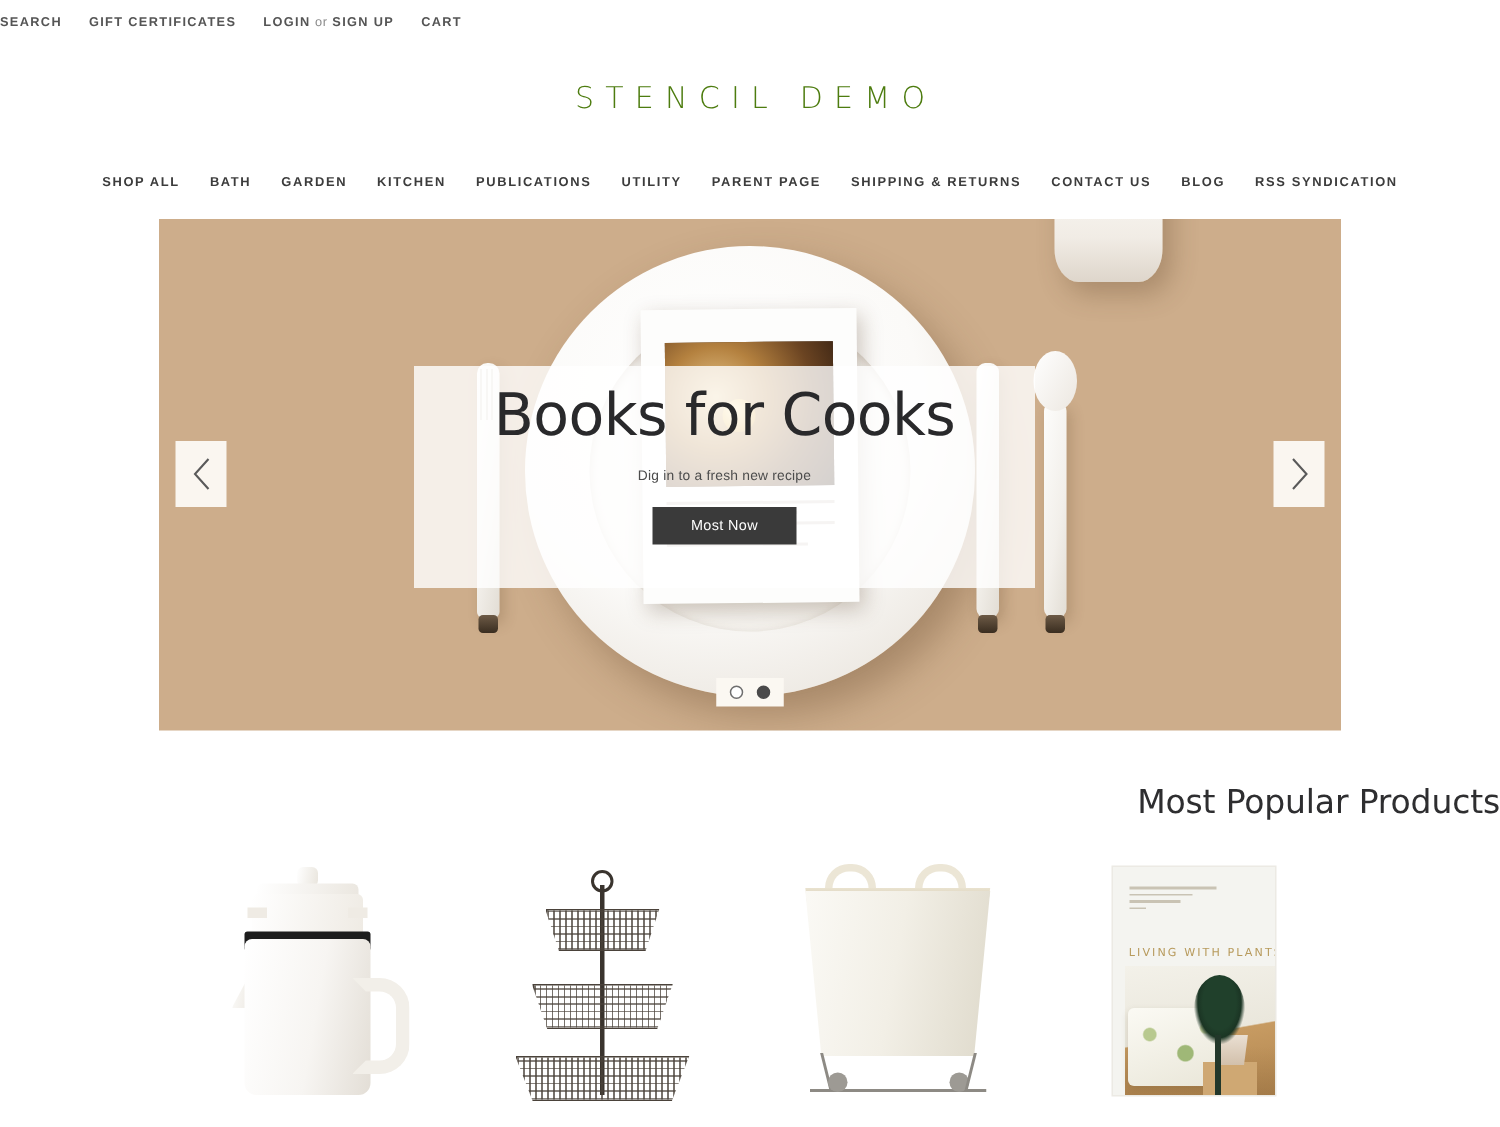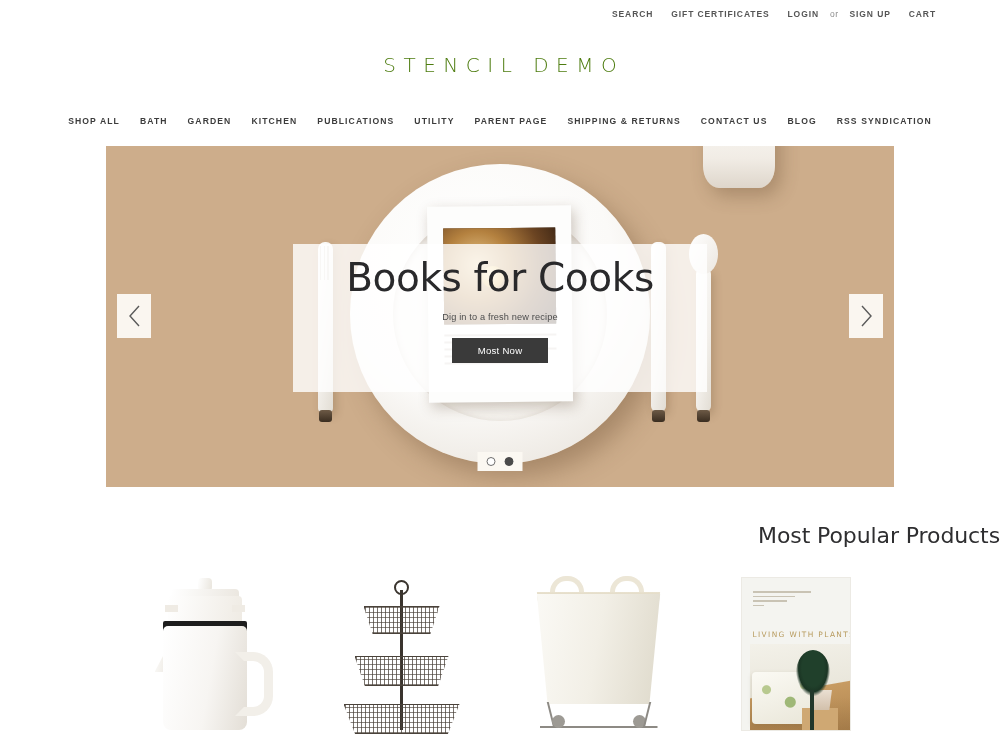--- a/index.html
+++ b/index.html
@@ -15,23 +15,23 @@
     overflow: hidden;
     font-family: "Liberation Sans", sans-serif;
     color: #333333;
     -webkit-font-smoothing: antialiased;
   }
 
   
   .topbar {
     height: 28px;
     display: flex;
-    justify-content: flex-end;
-    align-items: center;
-    padding: 0 64px 0 0;
+    justify-content: flex-start;
+    align-items: center;
+    padding: 0 116px 0 0;
     gap: 0;
   }
   .topbar-links {
     display: flex;
     align-items: center;
     gap: 18px;
   }
   .topbar-link {
     font-size: 8.5px;
     letter-spacing: 0.9px;
@@ -41,21 +41,21 @@
     font-weight: 600;
     white-space: nowrap;
     cursor: pointer;
   }
   .topbar-or {
     font-size: 8.5px;
     letter-spacing: 0.5px;
     color: #8a8a8a;
     text-transform: lowercase;
     font-weight: 400;
-    margin: 0 11px;
+    margin: 0 3px;
   }
   .login-group {
     display: flex;
     align-items: baseline;
   }
 
   
   .logo-wrap {
     height: 74px;
     display: flex;
@@ -232,21 +232,21 @@
   .spoon::before {
     content: "";
     position: absolute;
     left: -7px; top: -34px; width: 29px; height: 40px;
     border-radius: 50%;
     background: linear-gradient(120deg, #ffffff, #ece7e0);
   }
 
   .hero-overlay {
     position: absolute;
-    left: 187px;
+    left: 170px;
     top: 98px;
     width: 414px;
     height: 148px;
     background: rgba(255,255,255,0.80);
     display: flex;
     flex-direction: column;
     align-items: center;
     justify-content: flex-start;
     padding-top: 13px;
   }

